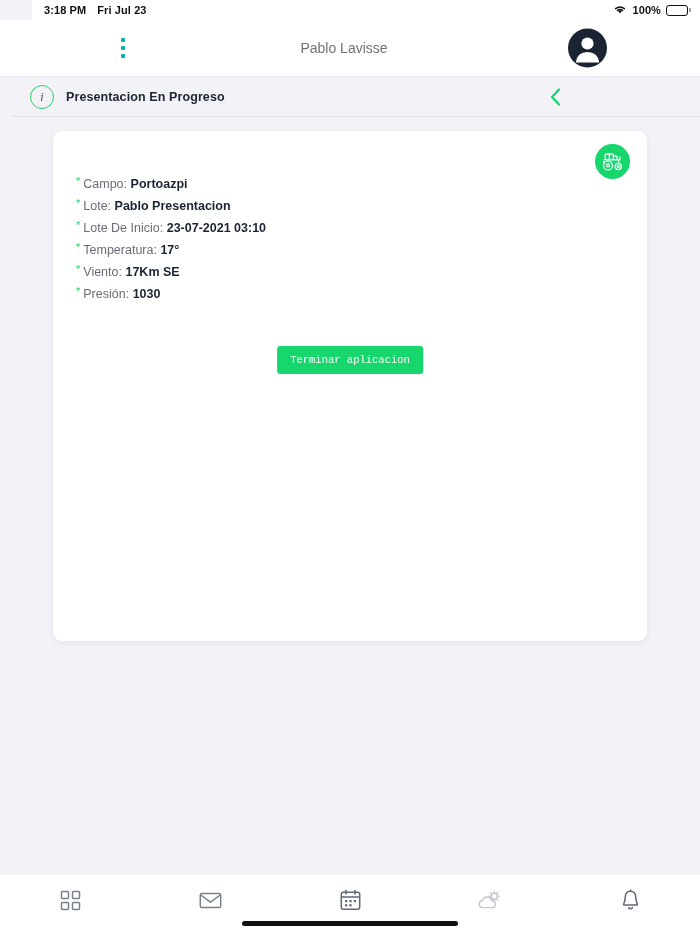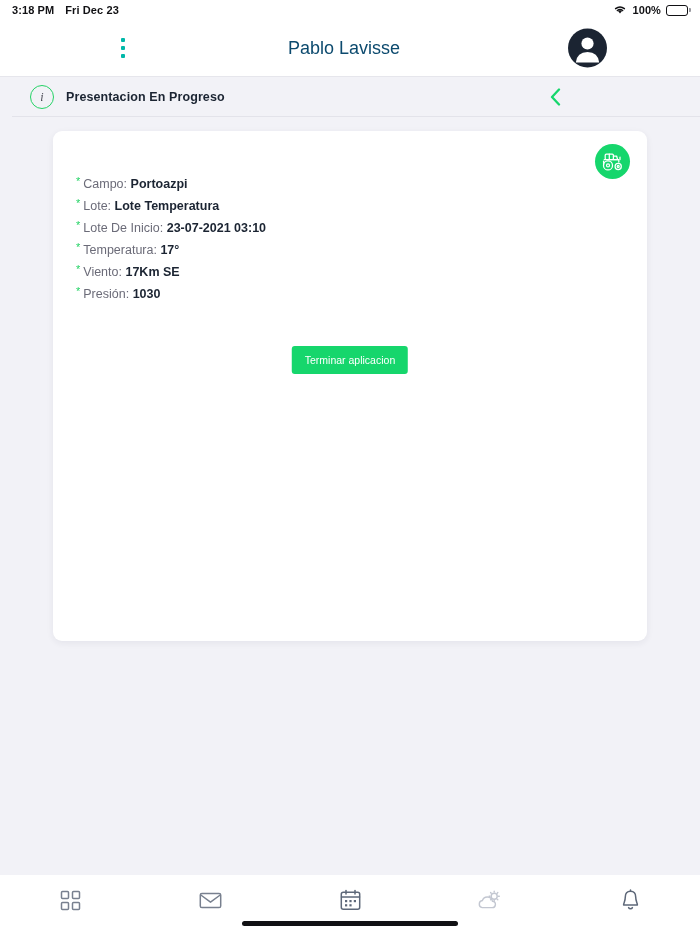--- a/index.html
+++ b/index.html
@@ -23,20 +23,21 @@
     background: #ffffff;
     display: flex;
     align-items: center;
     justify-content: space-between;
     padding: 0 9px 0 12px;
     font-size: 11px;
     font-weight: bold;
     color: #111114;
     letter-spacing: .1px;
     flex: 0 0 auto;
+    margin-left: 32px;
   }
   .status-left { display: flex; align-items: center; gap: 11px; }
   .status-right { display: flex; align-items: center; gap: 5px; }
   .wifi-ico { display: block; }
   .battery {
     display: flex; align-items: center;
   }
   .batt-body {
     width: 22px; height: 11px;
     border: 1px solid #111114;
@@ -64,22 +65,22 @@
     transform: translateY(-50%);
     display: flex; flex-direction: column; gap: 4px;
     padding: 6px 8px;
     cursor: pointer;
   }
   .kebab i { width: 4px; height: 4px; background: #00b8a9; display: block; border-radius: 1px; }
   .appbar-title {
     position: absolute; left: 0; right: 12px; top: 50%;
     transform: translateY(-50%);
     text-align: center;
-    font-size: 18px;
-    color: #0c4a6e;
+    font-size: 14px;
+    color: #737373;
   }
   .avatar {
     position: absolute; right: 93px; top: 50%;
     transform: translateY(-50%);
     width: 39px; height: 39px; border-radius: 50%;
     background: #1b2432;
     display: flex; align-items: center; justify-content: center;
     overflow: hidden;
     cursor: pointer;
   }
@@ -160,21 +161,21 @@
   .detail-list b { color: #1b2432; font-weight: bold; }
 
   .finish-btn {
     position: absolute;
     left: 50%; transform: translateX(-50%);
     top: 215px;
     background: #16d66c;
     color: #ffffff;
     border: none;
     border-radius: 3px;
-    font-family: Liberation Sans, sans-serif;
+    font-family: Liberation Mono, monospace;
     font-size: 10.5px;
     padding: 8px 13px;
     cursor: pointer;
     white-space: nowrap;
   }
 
   
   .tabbar {
     height: 59px;
     background: #ffffff;
@@ -201,21 +202,21 @@
   }
 </style>
 </head>
 <body>
 
 <div id="app">
 
   <div class="statusbar">
     <div class="status-left">
       <span>3:18 PM</span>
-      <span>Fri Dec 23</span>
+      <span>Fri Jul 23</span>
     </div>
     <div class="status-right">
       <span class="wifi-ico">
         <svg width="14" height="11" viewBox="0 0 14 11">
           <path d="M7 9.6 L9 7.1 Q7 5.6 5 7.1 Z" fill="#111114"></path>
           <path d="M2.6 4.6 Q7 1.2 11.4 4.6" stroke="#111114" stroke-width="1.5" fill="none" stroke-linecap="round"></path>
           <path d="M4.3 6.6 Q7 4.5 9.7 6.6" stroke="#111114" stroke-width="1.4" fill="none" stroke-linecap="round"></path>
         </svg>
       </span>
       <span>100%</span>
@@ -269,21 +270,21 @@
             <circle cx="17.2" cy="14.4" r="3.1"></circle>
             <circle cx="17.2" cy="14.4" r="1.0"></circle>
             <path d="M2.6 9.2 v3.2"></path>
             <path d="M19.0 5.0 v2.6"></path>
           </g>
         </svg>
       </div>
 
       <ul class="detail-list">
         <li><span class="bullet">*</span><span>Campo:</span> <b>Portoazpi</b></li>
-        <li><span class="bullet">*</span><span>Lote:</span> <b>Lote Temperatura</b></li>
+        <li><span class="bullet">*</span><span>Lote:</span> <b>Pablo Presentacion</b></li>
         <li><span class="bullet">*</span><span>Lote De Inicio:</span> <b>23-07-2021 03:10</b></li>
         <li><span class="bullet">*</span><span>Temperatura:</span> <b>17°</b></li>
         <li><span class="bullet">*</span><span>Viento:</span> <b>17Km SE</b></li>
         <li><span class="bullet">*</span><span>Presión:</span> <b>1030</b></li>
       </ul>
 
       <button class="finish-btn">Terminar aplicacion</button>
     </div>
   </div>
 

